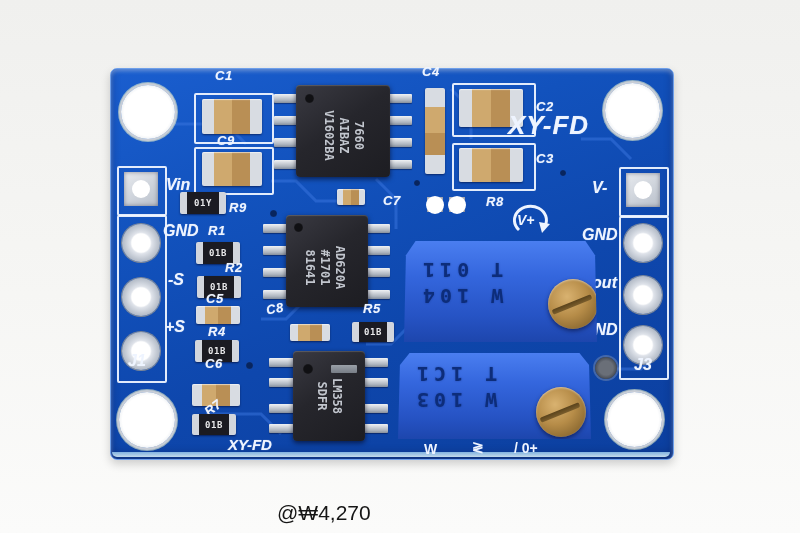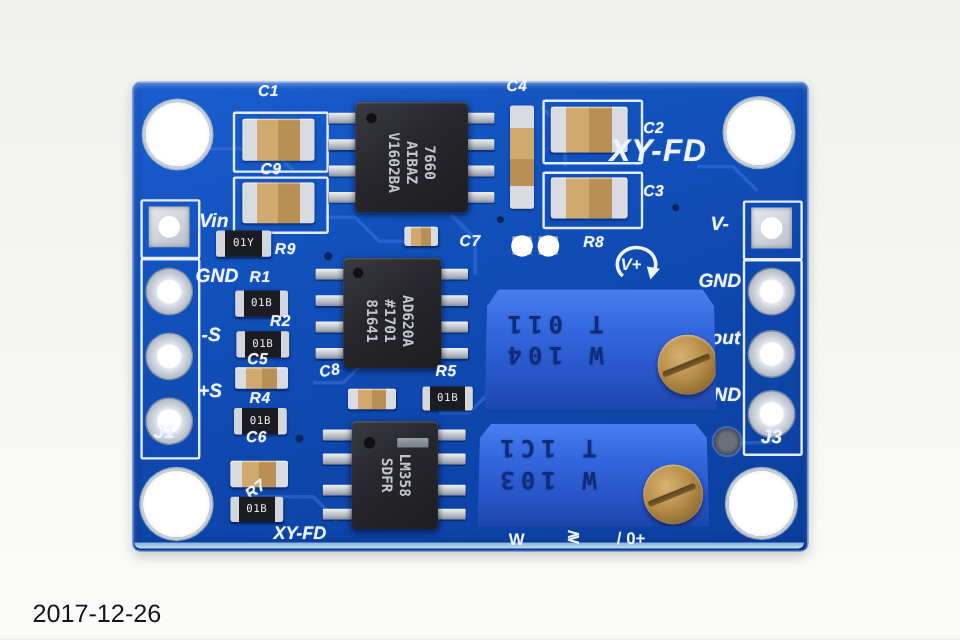--- a/index.html
+++ b/index.html
@@ -19,21 +19,21 @@
   
   .hole{position:absolute;border-radius:50%;background:radial-gradient(circle,#ffffff 0 62%,#f2f4f6 70%,#b9bfc8 78%,#8e97a4 100%);box-shadow:0 0 0 2px #c8cdd6, 0 0 0 3px rgba(230,240,200,.6);}
   .whitebox{position:absolute;border:2px solid rgba(238,244,255,.95);border-radius:2px;}
   .padring{position:absolute;border-radius:50%;background:radial-gradient(circle,#ffffff 0 34%,#dfe3ea 40%,#b2bac6 70%,#99a3b2 100%);box-shadow:0 0 0 1px #7c8798;}
   .sqpad{position:absolute;background:linear-gradient(145deg,#e8ebef,#b9c0cb);box-shadow:inset 0 0 4px rgba(40,40,60,.5);}
   .sqpad::after{content:"";position:absolute;left:50%;top:50%;width:18px;height:18px;margin:-9px 0 0 -9px;border-radius:50%;background:#fff;}
   
   .cap{position:absolute;border-radius:2px;background:linear-gradient(90deg,#d8dce2 0 20%,#cfa96e 20% 50%,#b98f55 50% 80%,#d8dce2 80% 100%);box-shadow:0 1px 2px rgba(0,0,30,.5), inset 0 1px 1px rgba(255,255,255,.6);}
   .capv{position:absolute;border-radius:2px;background:linear-gradient(180deg,#d8dce2 0 22%,#cfa96e 22% 52%,#b98f55 52% 78%,#d8dce2 78% 100%);box-shadow:0 1px 2px rgba(0,0,30,.5);}
   .res{position:absolute;border-radius:2px;background:linear-gradient(90deg,#d2d6dd 0 16%,#1b1b22 16% 84%,#d2d6dd 84% 100%);box-shadow:0 1px 2px rgba(0,0,30,.55);display:flex;align-items:center;justify-content:center;}
-  .res span{color:#e8e8ea;font-size:9px;font-weight:400;letter-spacing:.5px;font-family:"DejaVu Sans Mono",monospace;}
+  .res span{color:#e8e8ea;font-size:9px;font-weight:700;letter-spacing:.5px;font-family:"DejaVu Sans Mono",monospace;}
   .ic{position:absolute;background:linear-gradient(145deg,#3a3a42 0%,#26262c 45%,#1d1d22 100%);border-radius:4px;box-shadow:0 2px 5px rgba(0,0,20,.6), inset 0 1px 1px rgba(255,255,255,.18);}
   .dimple{position:absolute;border-radius:50%;background:radial-gradient(circle,#101013 0 55%,#33333a 100%);}
   .pin{position:absolute;height:9px;background:linear-gradient(180deg,#f0f2f5,#aeb5bf 70%,#868f9c);border-radius:1px;box-shadow:0 1px 1px rgba(0,0,30,.4);}
   .ictext{position:absolute;color:#c2c6ce;font-weight:700;font-family:"DejaVu Sans Mono",monospace;text-align:center;transform:rotate(90deg);transform-origin:center;line-height:1.25;}
   
   .trimmer{position:absolute;background:linear-gradient(180deg,#4a7ef0 0%,#3466dd 35%,#2653c4 75%,#1d46ad 100%);clip-path:polygon(1% 14%,6% 0,94% 0,99% 14%,100% 100%,0 100%);box-shadow:0 3px 6px rgba(0,0,30,.4);}
   .trimtext{position:absolute;transform:rotate(180deg);color:#0d2d7a;font-weight:700;font-size:20px;letter-spacing:5px;line-height:1.3;white-space:nowrap;font-family:"DejaVu Sans Mono",monospace;text-shadow:0 0 2px rgba(10,30,90,.4);}
   .screw{position:absolute;border-radius:50%;background:radial-gradient(circle at 38% 35%,#d9b270 0%,#b68c48 45%,#8a6830 80%,#6e5226 100%);box-shadow:0 2px 4px rgba(0,0,30,.5), inset 0 1px 2px rgba(255,255,255,.45);}
   .screw::after{content:"";position:absolute;left:3px;top:50%;width:42px;height:5px;margin-top:-2px;background:linear-gradient(180deg,#5a431c,#7a5d2c);transform:rotate(-22deg);border-radius:2px;}
   .via{position:absolute;border-radius:50%;background:radial-gradient(circle,#08255e 0 55%,#1c4aa6 100%);}
@@ -229,15 +229,15 @@
   <div class="abs marks" style="left:424px;top:441px;">W</div>
   <div class="abs marks" style="left:472px;top:439px;">≷</div>
   <div class="abs marks" style="left:514px;top:440px;">/ 0+</div>
 
   <div class="via" style="left:270px;top:210px;width:7px;height:7px;"></div>
   <div class="via" style="left:246px;top:362px;width:7px;height:7px;"></div>
   <div class="via" style="left:414px;top:180px;width:6px;height:6px;"></div>
   <div class="via" style="left:560px;top:170px;width:6px;height:6px;"></div>
   <div class="bigvia" style="left:595px;top:357px;width:22px;height:22px;"></div>
 
-  <div class="caption" style="left:27px;top:500px;">2017-12-26</div>
+  <div class="caption" style="left:277px;top:501px;">@₩4,270</div>
 
 </div>
 
 </body></html>

